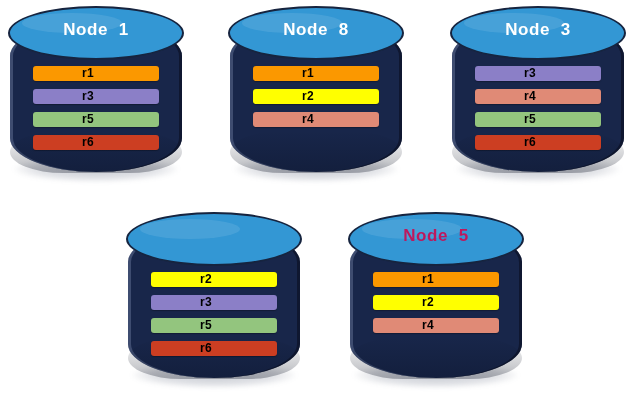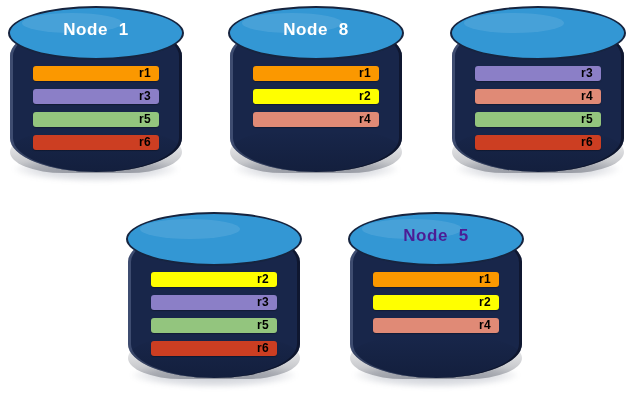--- a/index.html
+++ b/index.html
@@ -113,24 +113,24 @@
     position: relative;
     height: 15px;
     width: 126px;
     margin: 0 auto 8px auto;
     border-radius: 3px;
     box-shadow: 0 1px 1px rgba(0,0,0,0.28);
   }
   .bar-label {
     position: absolute;
     left: 0;
-    right: 8px;
+    right: 16px;
     top: 0;
     line-height: 15px;
-    text-align: right;
+    text-align: center;
     color: #000000;
     font-size: 12px;
     font-weight: bold;
     letter-spacing: 0.3px;
   }
 </style>
 </head>
 <body>
 
 <div id="diagram">
@@ -168,20 +168,21 @@
         </div>
         <div class="bar" style="background: rgb(224, 138, 118);">
           <span class="bar-label" style="color: rgb(0, 0, 0);">r4</span>
         </div>
       </div>
     </div>
     <div class="node" style="left: 450px; top: 6px;">
       <div class="cyl-shadow"></div>
       <div class="cyl-body" style="background: rgb(24, 38, 74);"></div>
       <div class="cyl-top" style="background: rgb(51, 151, 212); border-color: rgb(22, 36, 63);"></div>
+      <div class="node-label" style="color: rgb(255, 255, 255);">Node  3</div>
       <div class="bars">
         <div class="bar" style="background: rgb(139, 127, 199);">
           <span class="bar-label" style="color: rgb(0, 0, 0);">r3</span>
         </div>
         <div class="bar" style="background: rgb(224, 138, 118);">
           <span class="bar-label" style="color: rgb(0, 0, 0);">r4</span>
         </div>
         <div class="bar" style="background: rgb(147, 197, 126);">
           <span class="bar-label" style="color: rgb(0, 0, 0);">r5</span>
         </div>
@@ -206,21 +207,21 @@
         </div>
         <div class="bar" style="background: rgb(204, 62, 34);">
           <span class="bar-label" style="color: rgb(0, 0, 0);">r6</span>
         </div>
       </div>
     </div>
     <div class="node" style="left: 348px; top: 212px;">
       <div class="cyl-shadow"></div>
       <div class="cyl-body" style="background: rgb(24, 38, 74);"></div>
       <div class="cyl-top" style="background: rgb(51, 151, 212); border-color: rgb(22, 36, 63);"></div>
-      <div class="node-label" style="color: #4c1d95;">Node  5</div>
+      <div class="node-label" style="color: #be185d;">Node  5</div>
       <div class="bars">
         <div class="bar" style="background: rgb(251, 152, 0);">
           <span class="bar-label" style="color: rgb(0, 0, 0);">r1</span>
         </div>
         <div class="bar" style="background: rgb(255, 255, 0);">
           <span class="bar-label" style="color: rgb(0, 0, 0);">r2</span>
         </div>
         <div class="bar" style="background: rgb(224, 138, 118);">
           <span class="bar-label" style="color: rgb(0, 0, 0);">r4</span>
         </div>

